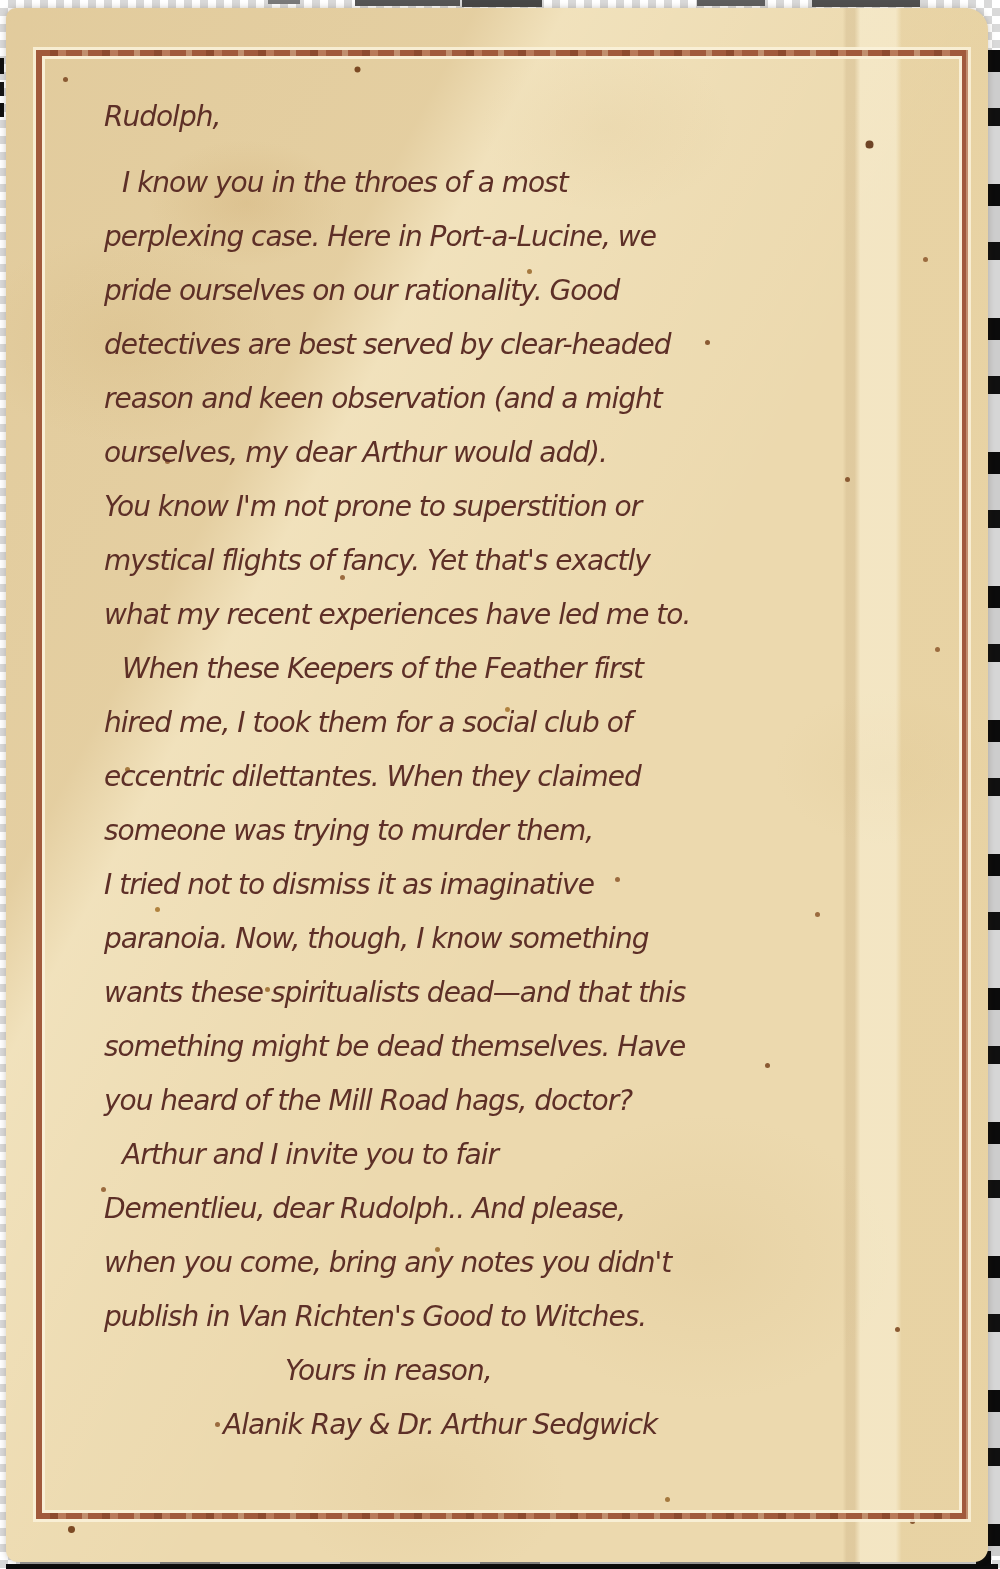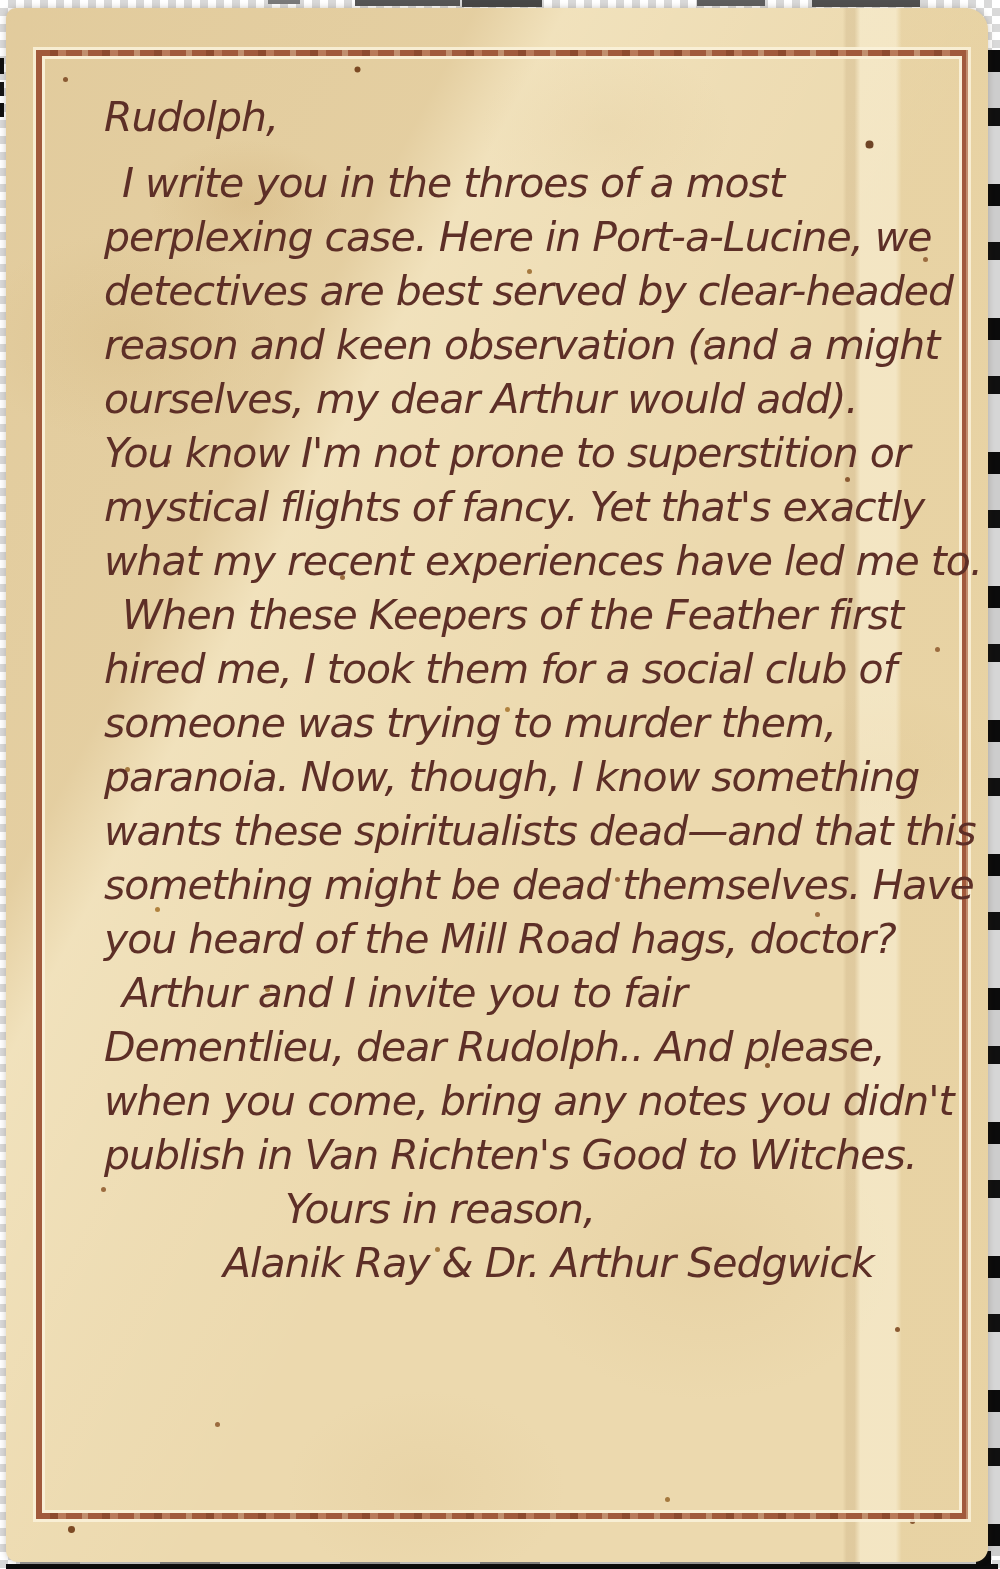--- a/index.html
+++ b/index.html
@@ -94,21 +94,21 @@
       #a15a3c 0 14px,#8d4a2e 14px 22px,#b97a5a 22px 30px,
       #a15a3c 30px 46px,#c18f6e 46px 52px) 6;
   }
   .frame-inner{position:absolute;inset:0;border:3px solid var(--pale,#f9efd5);}
 
   
   .letter{
     position:absolute;left:104px;top:90px;width:800px;
     color:var(--ink,#5d2f27);
     font-family:cursive,"DejaVu Sans",sans-serif;
-    font-style:italic;font-size:41px;line-height:54px;letter-spacing:-1px;
+    font-style:italic;font-size:28px;line-height:54px;letter-spacing:-1px;
   }
   .letter .line{white-space:nowrap;}
   .letter .indent{margin-left:18px;}
   .salutation{margin-bottom:12px;}
   .closing{margin-left:181px;}
   .signature{margin-left:119px;}
 </style>
 </head>
 <body>
 
@@ -134,31 +134,34 @@
 
   <div class="frame-outer">
     <div class="frame-rust">
       <div class="frame-inner"></div>
     </div>
   </div>
 
   <div class="letter">
     <div class="line salutation">Rudolph,</div>
     <div>
-        <div class="line indent">I write you in the throes of a most</div>
+        <div class="line indent">I know you in the throes of a most</div>
         <div class="line">perplexing case. Here in Port-a-Lucine, we</div>
+        <div class="line">pride ourselves on our rationality. Good</div>
         <div class="line">detectives are best served by clear-headed</div>
         <div class="line">reason and keen observation (and a might</div>
         <div class="line">ourselves, my dear Arthur would add).</div>
         <div class="line">You know I'm not prone to superstition or</div>
         <div class="line">mystical flights of fancy. Yet that's exactly</div>
         <div class="line">what my recent experiences have led me to.</div>
         <div class="line indent">When these Keepers of the Feather first</div>
         <div class="line">hired me, I took them for a social club of</div>
+        <div class="line">eccentric dilettantes. When they claimed</div>
         <div class="line">someone was trying to murder them,</div>
+        <div class="line">I tried not to dismiss it as imaginative</div>
         <div class="line">paranoia. Now, though, I know something</div>
         <div class="line">wants these spiritualists dead—and that this</div>
         <div class="line">something might be dead themselves. Have</div>
         <div class="line">you heard of the Mill Road hags, doctor?</div>
         <div class="line indent">Arthur and I invite you to fair</div>
         <div class="line">Dementlieu, dear Rudolph.. And please,</div>
         <div class="line">when you come, bring any notes you didn't</div>
         <div class="line">publish in Van Richten's Good to Witches.</div>
       </div>
     <div class="line closing">Yours in reason,</div>

